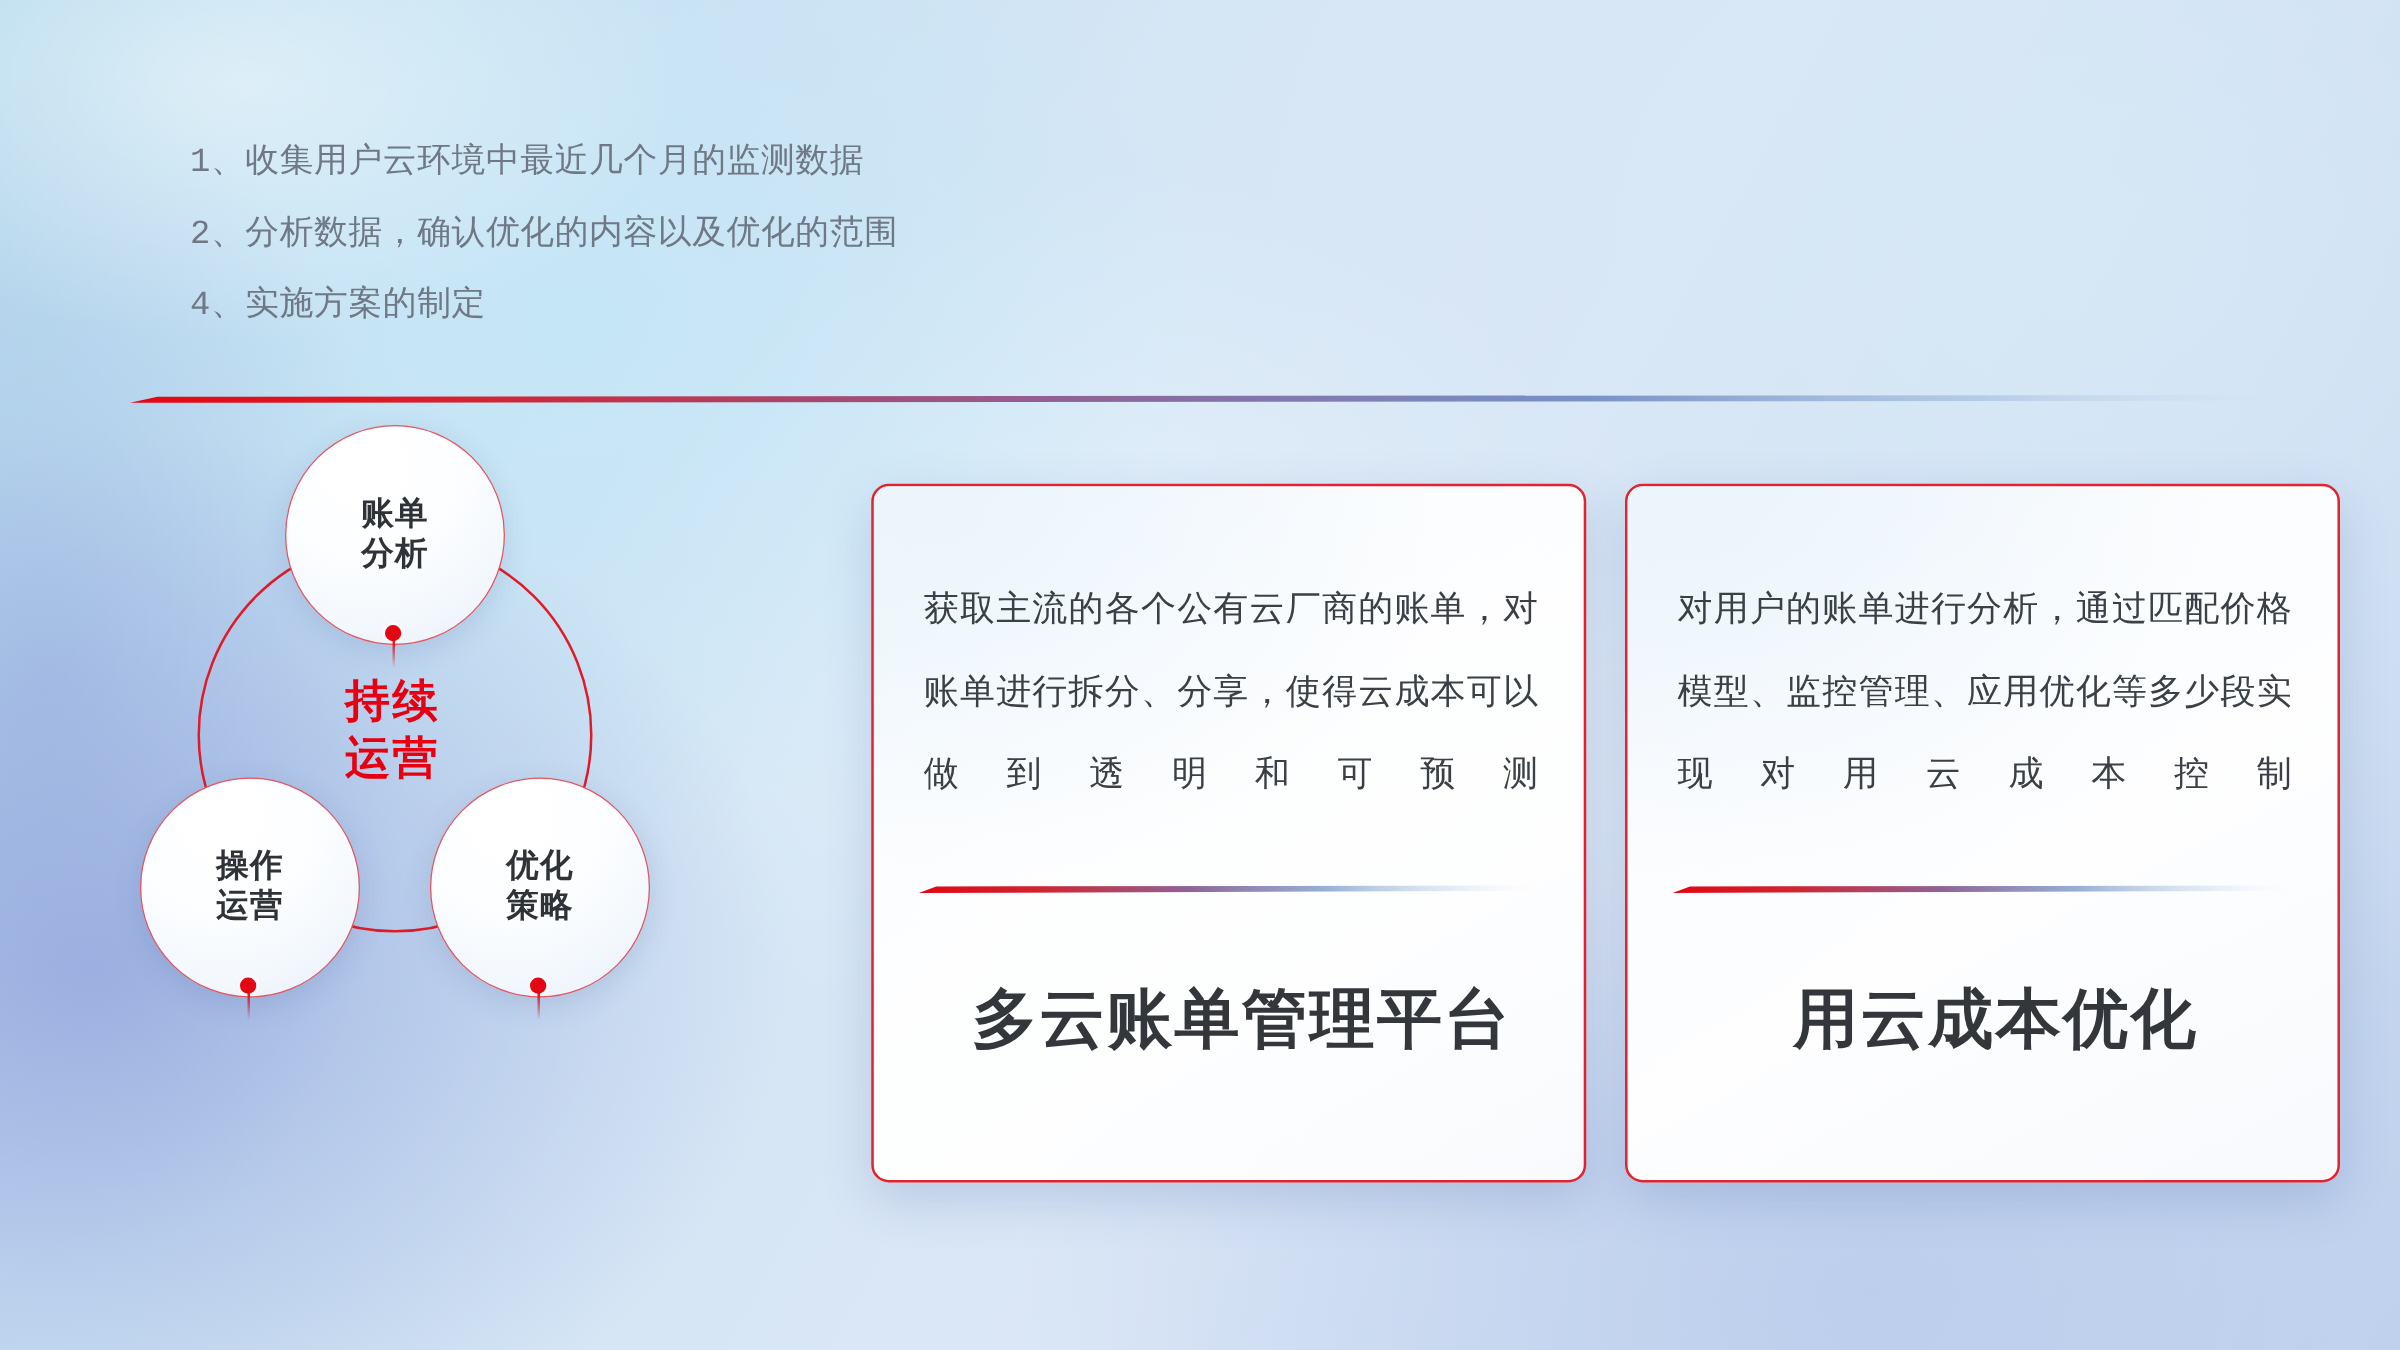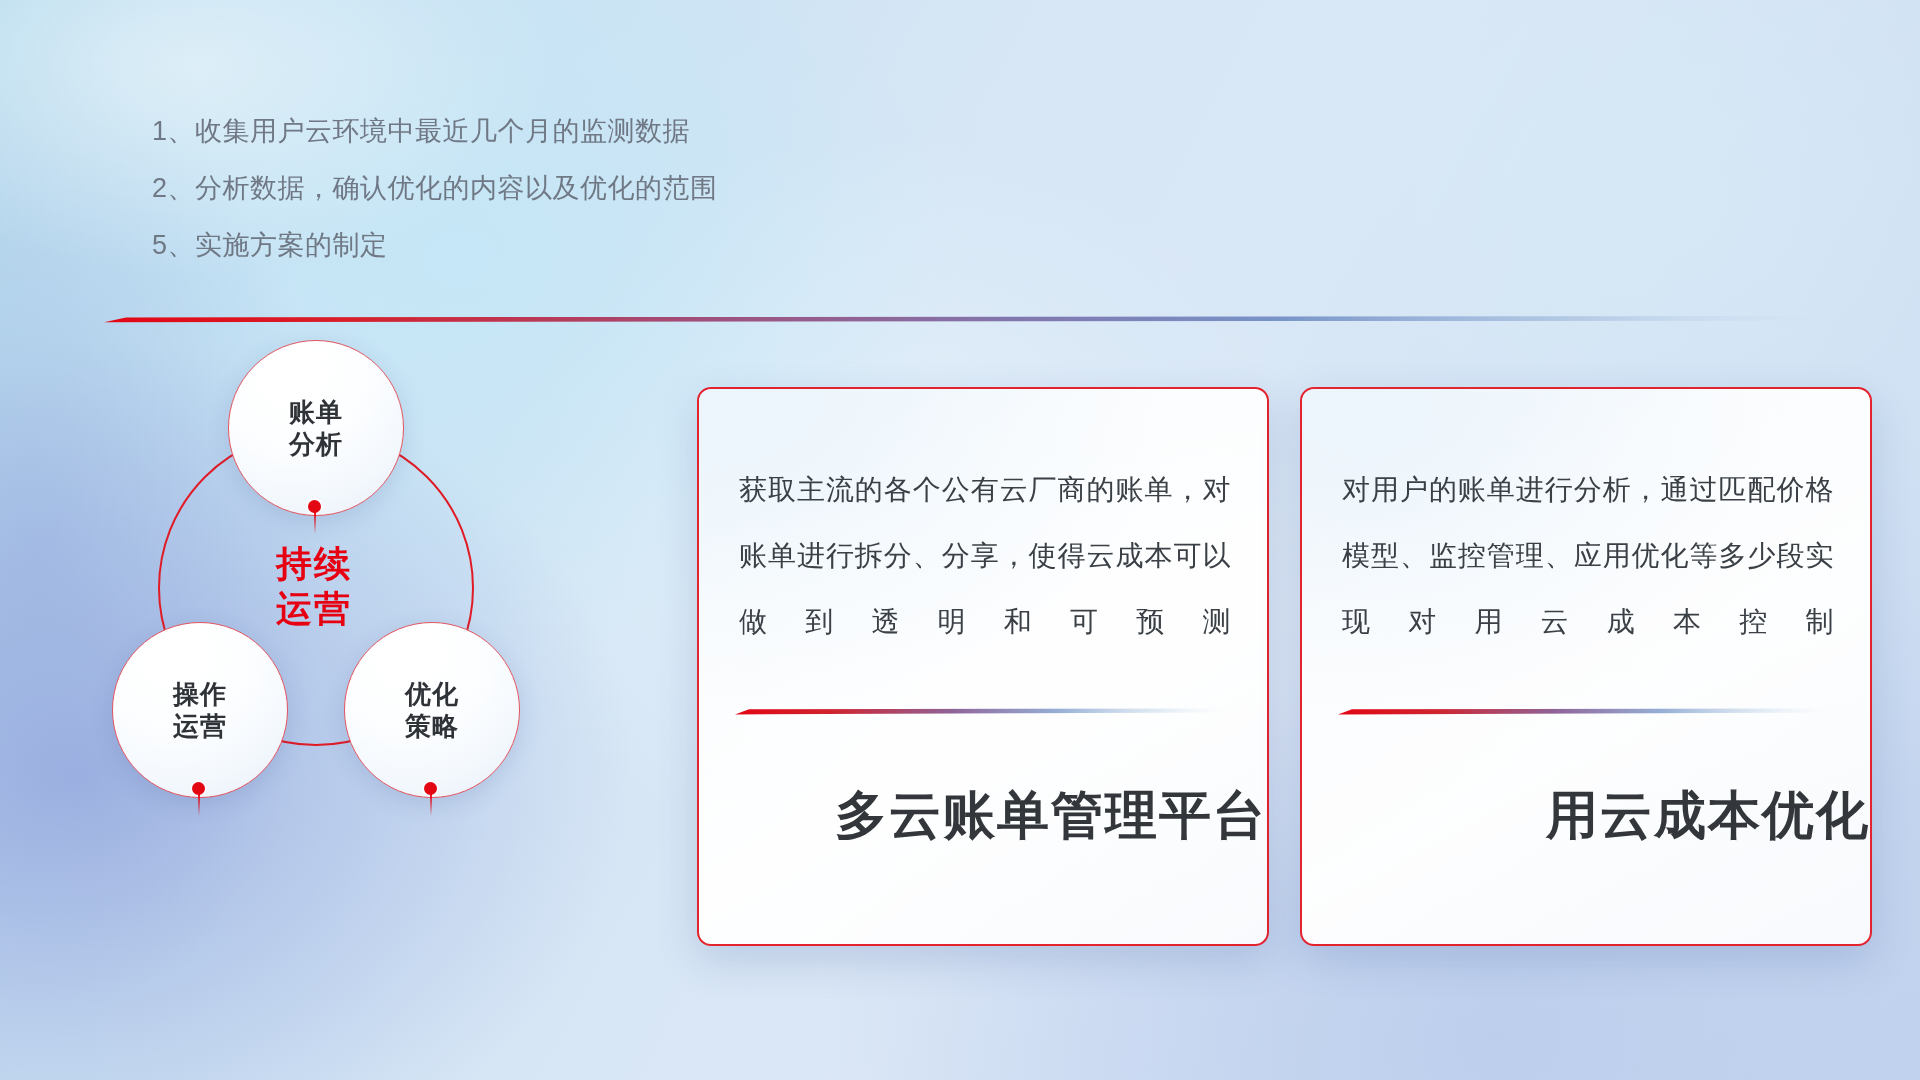--- a/index.html
+++ b/index.html
@@ -21,20 +21,21 @@
     width: 1920px;
     height: 1080px;
     overflow: hidden;
     background:
       radial-gradient(ellipse 900px 700px at 4% 72%, rgba(150,168,222,0.78) 0%, rgba(150,168,222,0.0) 62%),
       radial-gradient(ellipse 760px 620px at 24% 24%, rgba(196,231,247,0.85) 0%, rgba(196,231,247,0) 65%),
       radial-gradient(ellipse 1100px 900px at 86% 18%, rgba(214,232,246,0.92) 0%, rgba(214,232,246,0) 70%),
       radial-gradient(ellipse 1000px 820px at 78% 96%, rgba(186,204,236,0.85) 0%, rgba(186,204,236,0) 68%),
       radial-gradient(ellipse 600px 520px at 46% 46%, rgba(232,244,252,0.7) 0%, rgba(232,244,252,0) 70%),
       linear-gradient(118deg, #b8dcee 0%, #c8e1f2 18%, #d5e6f5 38%, #dbe7f6 58%, #cfdef3 78%, #c3d4ee 100%);
+    font-family: Liberation Mono, monospace;
   }
   
   #stage::before {
     content: "";
     position: absolute; inset: 0;
     background:
       radial-gradient(ellipse 520px 300px at 10% 6%, rgba(255,255,255,0.45), rgba(255,255,255,0) 70%),
       radial-gradient(ellipse 700px 380px at 62% 62%, rgba(255,255,255,0.30), rgba(255,255,255,0) 72%),
       radial-gradient(ellipse 420px 700px at 2% 50%, rgba(122,146,212,0.30), rgba(122,146,212,0) 70%);
     pointer-events: none;
@@ -165,37 +166,37 @@
     position: absolute;
     left: 36px;
     top: 318px;
     width: 492px;
     height: 8px;
   }
   .card-title {
     position: absolute;
     left: 4px; right: 0;
     top: 392px;
-    text-align: right;
+    text-align: center;
     font-size: 52px;
     font-weight: bold;
     color: #33373b;
     letter-spacing: 2px;
     padding-left: 17px;
   }
 </style>
 </head>
 <body>
 
 <div id="stage">
 
   <div class="steps-col steps-left">
     <div class="step-line">1、收集用户云环境中最近几个月的监测数据</div>
     <div class="step-line">2、分析数据，确认优化的内容以及优化的范围</div>
-    <div class="step-line">5、实施方案的制定</div>
+    <div class="step-line">4、实施方案的制定</div>
   </div>
 
 
   <svg id="divider" viewBox="0 0 1724 9" preserveAspectRatio="none">
     <defs>
       <linearGradient id="divGrad" x1="0" y1="0" x2="1" y2="0">
         <stop offset="0%" stop-color="#e30613" stop-opacity="1"></stop>
         <stop offset="14%" stop-color="#d81f2a" stop-opacity="1"></stop>
         <stop offset="34%" stop-color="#a04a76" stop-opacity="0.98"></stop>
         <stop offset="52%" stop-color="#7d6fa8" stop-opacity="0.95"></stop>

